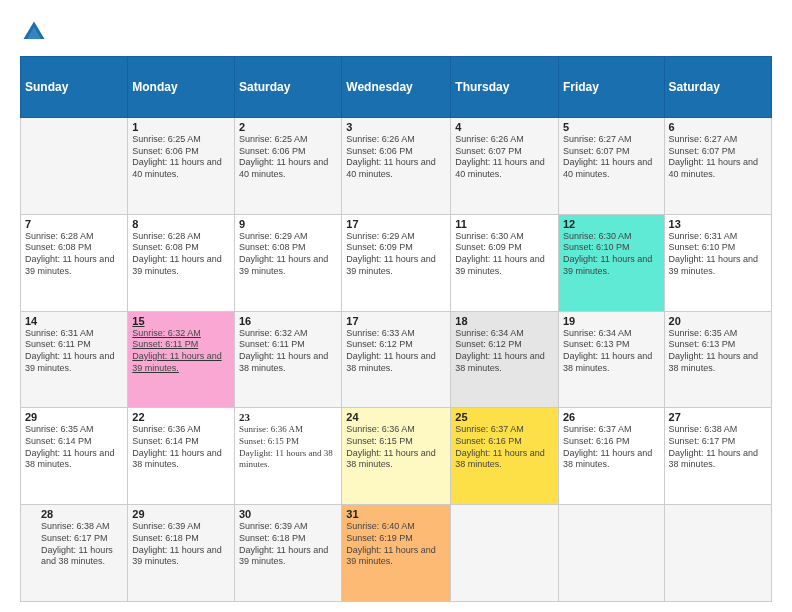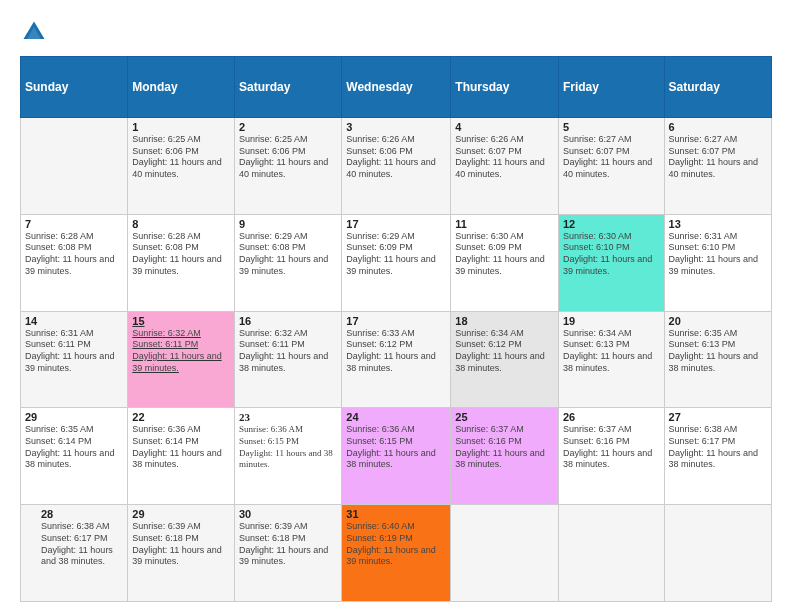--- a/index.html
+++ b/index.html
@@ -282,27 +282,27 @@
             <div class="day-info" style="white-space: pre-line;">Sunrise: 6:36 AM
 Sunset: 6:14 PM
 Daylight: 11 hours and 38 minutes.</div>
           </td>
           <td style="background-color: rgb(255, 255, 255); font-family: Liberation Serif, serif;">
             <span class="day-num">23</span>
             <div class="day-info" style="white-space: pre-line;">Sunrise: 6:36 AM
 Sunset: 6:15 PM
 Daylight: 11 hours and 38 minutes.</div>
           </td>
-          <td style="background-color: #f0abfc; margin-left: 45px;">
+          <td style="background-color: #fef9c3; margin-left: 45px;">
             <span class="day-num">24</span>
             <div class="day-info" style="white-space: pre-line;">Sunrise: 6:36 AM
 Sunset: 6:15 PM
 Daylight: 11 hours and 38 minutes.</div>
           </td>
-          <td style="background-color: #f0abfc; margin-top: 8px;">
+          <td style="background-color: #fde047; margin-top: 8px;">
             <span class="day-num">25</span>
             <div class="day-info" style="white-space: pre-line;">Sunrise: 6:37 AM
 Sunset: 6:16 PM
 Daylight: 11 hours and 38 minutes.</div>
           </td>
           <td style="background-color: rgb(255, 255, 255);">
             <span class="day-num">26</span>
             <div class="day-info" style="white-space: pre-line;">Sunrise: 6:37 AM
 Sunset: 6:16 PM
 Daylight: 11 hours and 38 minutes.</div>
@@ -326,21 +326,21 @@
             <div class="day-info" style="white-space: pre-line;">Sunrise: 6:39 AM
 Sunset: 6:18 PM
 Daylight: 11 hours and 39 minutes.</div>
           </td>
           <td style="background-color: rgb(245, 245, 245);">
             <span class="day-num">30</span>
             <div class="day-info" style="white-space: pre-line;">Sunrise: 6:39 AM
 Sunset: 6:18 PM
 Daylight: 11 hours and 39 minutes.</div>
           </td>
-          <td style="background-color: #f97316;">
+          <td style="background-color: #fdba74;">
             <span class="day-num">31</span>
             <div class="day-info" style="white-space: pre-line;">Sunrise: 6:40 AM
 Sunset: 6:19 PM
 Daylight: 11 hours and 39 minutes.</div>
           </td>
           <td class="empty-cell"></td>
           <td class="empty-cell"></td>
           <td class="empty-cell"></td>
         </tr>
       </tbody>

